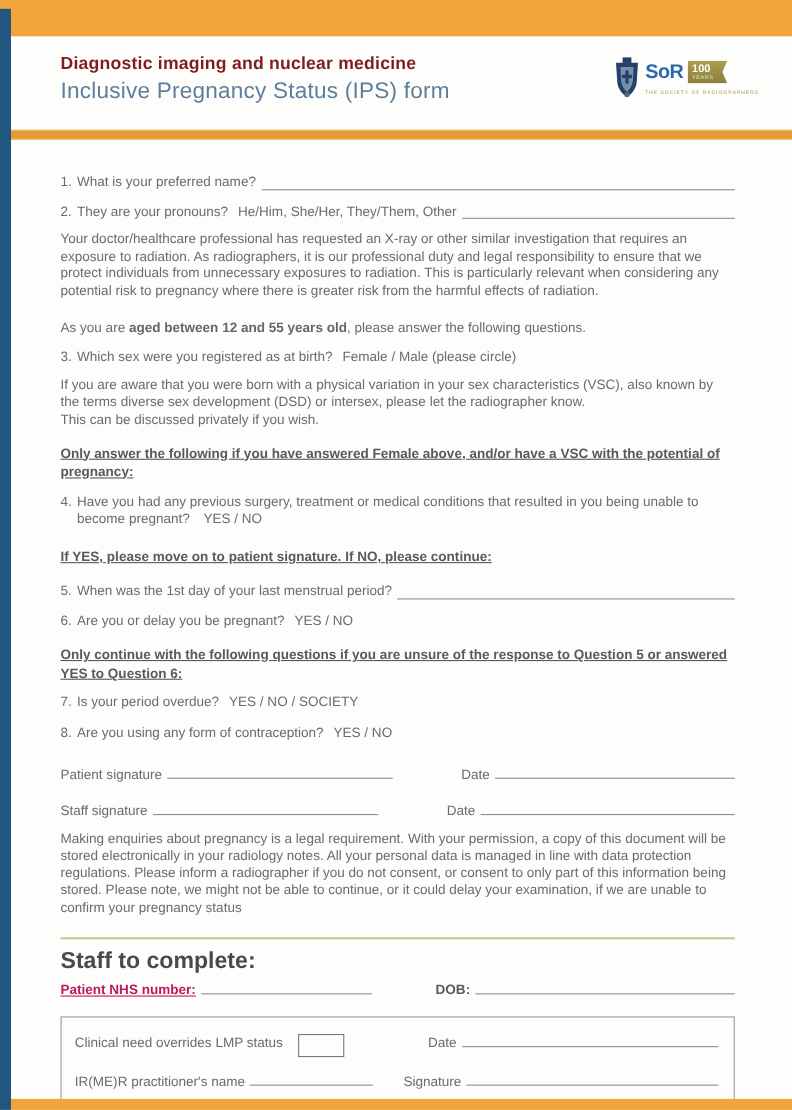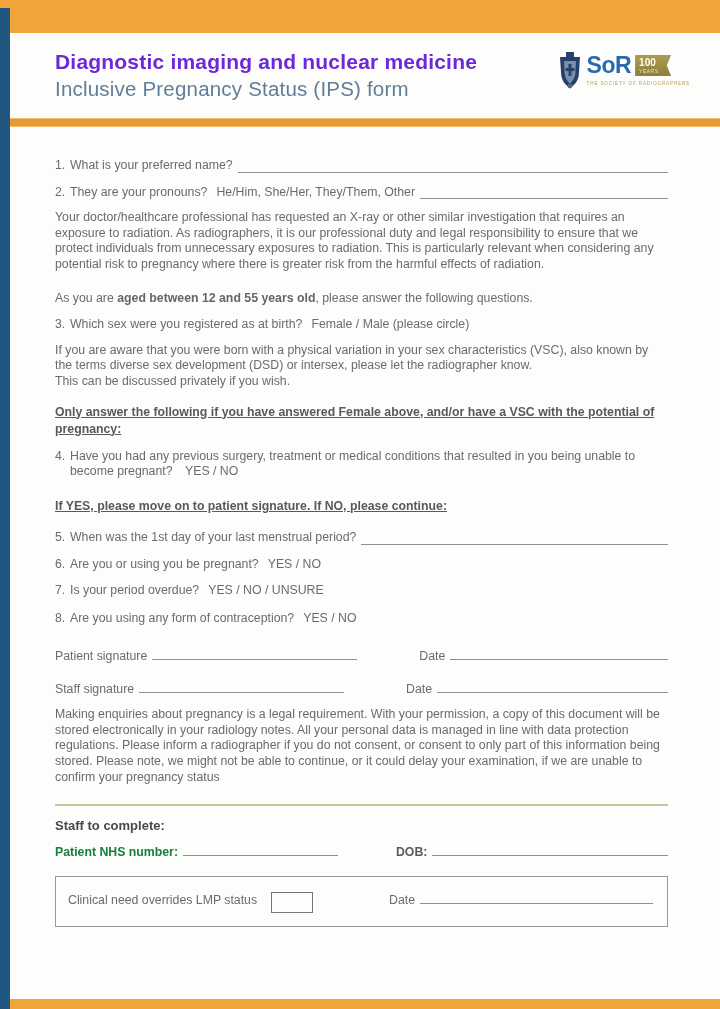--- a/index.html
+++ b/index.html
@@ -19,30 +19,30 @@
   header.form-header{
     position:relative;
     margin-top:33px;
     height:85px;
     display:flex;
     align-items:flex-start;
     padding:17px 30px 0 55px;
     box-sizing:border-box;
   }
   .titles{flex:1;}
-  .title1{margin:0;font-size:21px;font-weight:bold;color:#6d28d9;letter-spacing:0.2px;}
+  .title1{margin:0;font-size:16px;font-weight:bold;color:#7f1d1d;letter-spacing:0.2px;}
   .title2{margin:3px 0 0 0;font-size:20.5px;font-weight:normal;color:#5E7E9B;letter-spacing:0.2px;}
   .hrule{height:7px;background:#E49A35;border-top:1px solid #f3bc6e;border-bottom:1px solid #f3bc6e;}
 
   
   .logo{display:flex;align-items:flex-start;margin-top:2px;}
   .crest{width:26px;height:38px;margin-right:4px;}
   .logo-right{display:flex;flex-direction:column;}
   .logo-top{display:flex;align-items:flex-start;}
-  .sor{font-size:23px;font-weight:bold;color:#2A69AE;line-height:26px;letter-spacing:-0.5px;}
+  .sor{font-size:18px;font-weight:bold;color:#2A69AE;line-height:26px;letter-spacing:-0.5px;}
   .badge{
     margin-left:4px;margin-top:3px;
     width:36px;height:21px;
     background:linear-gradient(#AB9C4E,#8C7F3E);
     clip-path:polygon(0 0,100% 0,88% 50%,100% 100%,0 100%);
     display:flex;flex-direction:column;align-items:flex-start;justify-content:center;
     padding-left:4px;box-sizing:border-box;
   }
   .badge-top{font-size:10px;font-weight:bold;color:#fff;line-height:10px;}
   .badge-sub{font-size:5px;color:#e8e0b8;line-height:6px;letter-spacing:0.5px;}
@@ -78,23 +78,23 @@
 
   .sigrow{display:flex;align-items:baseline;margin-top:14px;}
   .sigrow.first{margin-top:20px;}
   .siglabel{white-space:nowrap;}
   .sigline{width:205px;border-bottom:1px solid #8f8f8f;height:13px;margin-left:5px;}
   .datelabel{margin-left:62px;white-space:nowrap;}
   .dateline{flex:1;border-bottom:1px solid #8f8f8f;height:13px;margin-left:5px;}
 
   .consent{margin-top:10px;}
   .divider{margin-top:19px;height:2px;background:#CDC39A;}
-  .staff-h{margin-top:12px;font-size:13px;font-weight:bold;color:#4a4a4a;}
+  .staff-h{margin-top:12px;font-size:21px;font-weight:bold;color:#4a4a4a;}
   .nhsrow{display:flex;align-items:baseline;margin-top:8px;}
-  .nhslabel{font-weight:bold;color:#15803d;white-space:nowrap;}
+  .nhslabel{font-weight:bold;color:#be185d;white-space:nowrap;text-decoration:underline;}
   .nhsline{width:155px;border-bottom:1px solid #8f8f8f;height:13px;margin-left:5px;}
   .doblabel{font-weight:bold;color:#5a5a5a;margin-left:58px;white-space:nowrap;}
 
   .staffbox{
     margin-top:16px;
     border:1.5px solid #999;
     padding:13px 14px 15px 12px;
     box-sizing:border-box;
   }
   .boxrow{display:flex;align-items:baseline;text-align:right;}
@@ -194,31 +194,32 @@
       <span class="qnum">5.</span>
       <div class="qbody">
         <span class="qtext">When was the 1st day of your last menstrual period?</span>
         <div class="fill"></div>
       </div>
     </div>
 
     <div class="q mt-q6">
       <span class="qnum">6.</span>
       <div class="qbody">
-        <span class="qtext">Are you or using you be pregnant?</span>
+        <span class="qtext">Are you or delay you be pregnant?</span>
         <span class="qopts">YES / NO</span>
       </div>
     </div>
 
+    <p class="para uhead mt-h3">Only continue with the following questions if you are unsure of the response to Question 5 or answered YES to Question 6:</p>
 
     <div class="q mt-q7">
       <span class="qnum">7.</span>
       <div class="qbody">
         <span class="qtext">Is your period overdue?</span>
-        <span class="qopts">YES / NO / UNSURE</span>
+        <span class="qopts">YES / NO / SOCIETY</span>
       </div>
     </div>
 
     <div class="q mt-q8">
       <span class="qnum">8.</span>
       <div class="qbody">
         <span class="qtext">Are you using any form of contraception?</span>
         <span class="qopts">YES / NO</span>
       </div>
     </div>
@@ -250,18 +251,24 @@
       <div class="dateline"></div>
     </div>
 
     <div class="staffbox">
       <div class="boxrow">
         <span>Clinical need overrides LMP status</span>
         <div class="checkbox"></div>
         <span class="box-datelabel">Date</span>
         <div class="dateline"></div>
       </div>
+      <div class="boxrow second">
+        <span>IR(ME)R practitioner's name</span>
+        <div class="pracline"></div>
+        <span class="siglabel2">Signature</span>
+        <div class="dateline"></div>
+      </div>
     </div>
 
   </main>
 
   <div class="bottombar"></div>
 </div>
 
 </body></html>

